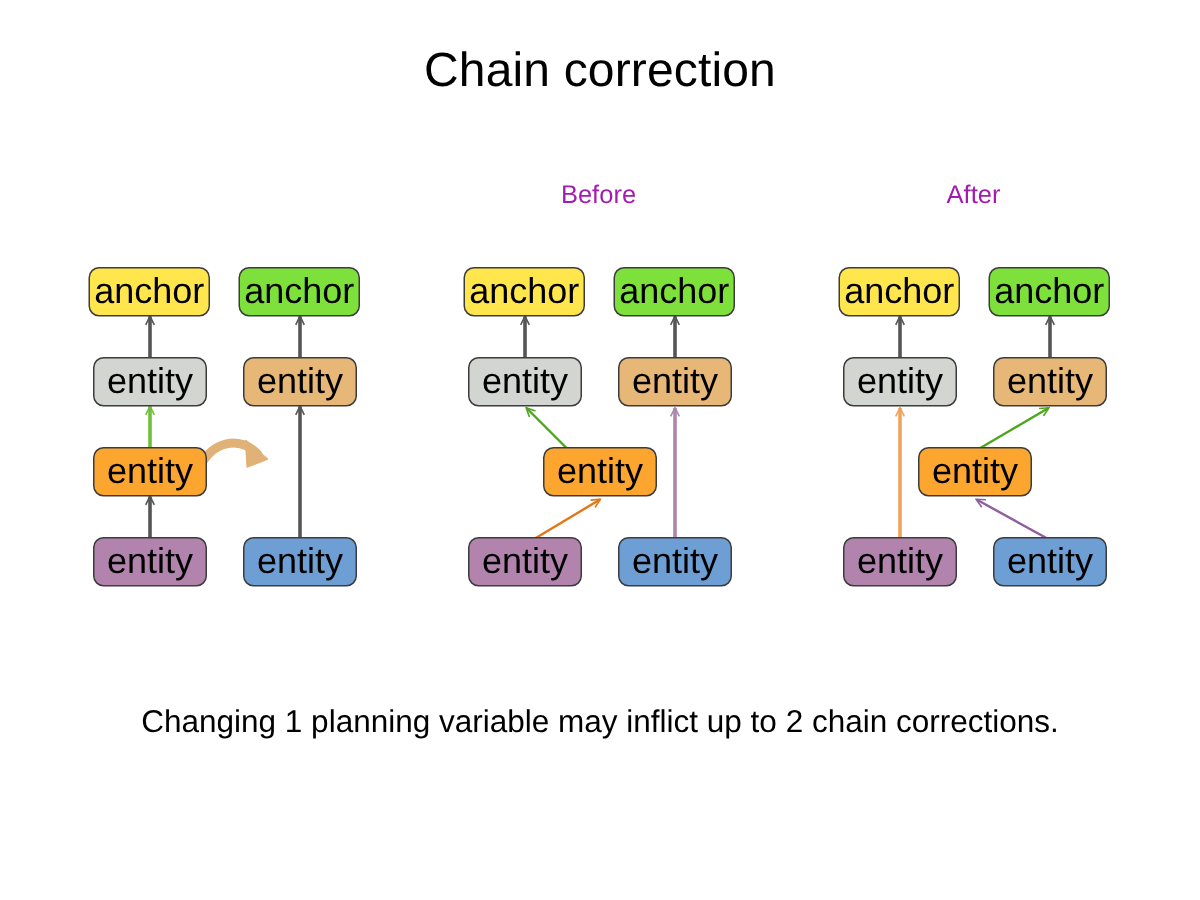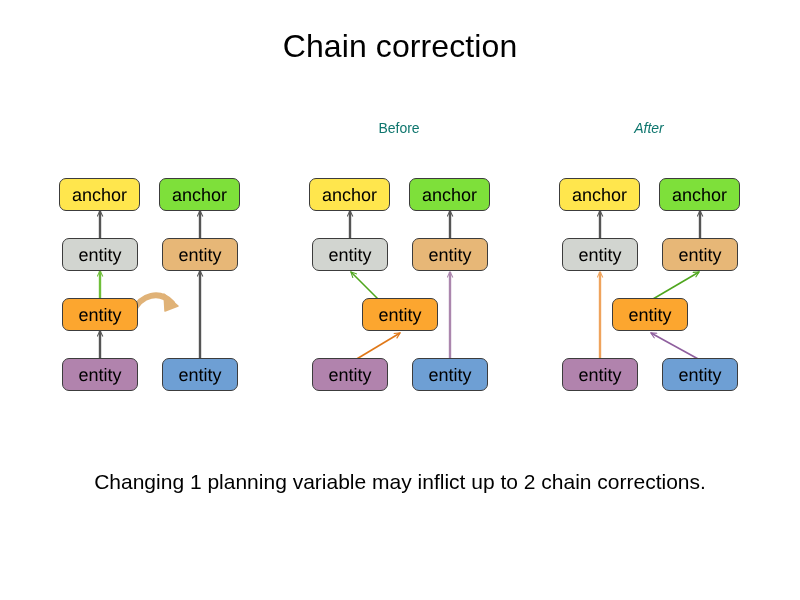--- a/index.html
+++ b/index.html
@@ -28,42 +28,42 @@
     width: 800px;
     text-align: center;
     font-size: 32px;
     font-weight: normal;
     letter-spacing: 0.1px;
     color: #000;
   }
   .panel-label {
     position: absolute;
     text-align: center;
-    font-size: 14px;
-    color: #0f766e;
+    font-size: 17px;
+    color: #a21caf;
     white-space: nowrap;
   }
   .caption {
     position: absolute;
     left: 0;
     top: 470px;
     width: 800px;
     text-align: center;
     font-size: 21px;
     color: #000;
   }
   .node {
     position: absolute;
     box-sizing: border-box;
     border: 1.3px solid #3c3c3c;
     border-radius: 7px;
     display: flex;
     align-items: center;
     justify-content: center;
-    font-size: 18px;
+    font-size: 24px;
     line-height: 1;
     color: #000;
     text-rendering: geometricPrecision;
   }
   svg.edges {
     position: absolute;
     left: 0;
     top: 0;
     width: 800px;
     height: 600px;
@@ -72,21 +72,21 @@
   }
 </style>
 </head>
 <body>
 
 <div id="stage">
 
   <div class="title">Chain correction</div>
 
   <div class="panel-label" id="label-before" style="left: 319px; top: 120px; width: 160px;">Before</div>
-  <div class="panel-label" id="label-after" style="left: 569px; top: 120px; width: 160px; font-style: italic;">After</div>
+  <div class="panel-label" id="label-after" style="left: 569px; top: 120px; width: 160px;">After</div>
 
   <svg class="edges" id="edge-layer" viewBox="0 0 800 600">
       <defs>
         <marker id="ah-555555" viewBox="0 0 10 10" refX="8.6" refY="5" markerWidth="7" markerHeight="7" orient="auto-start-reverse" markerUnits="userSpaceOnUse">
           <path d="M 0.6 0.9 L 9 5 L 0.6 9.1" fill="none" stroke="#555555" stroke-width="1.5" stroke-linecap="butt" stroke-linejoin="miter"></path>
         </marker>
         <marker id="ah-6fbf3a" viewBox="0 0 10 10" refX="8.6" refY="5" markerWidth="7" markerHeight="7" orient="auto-start-reverse" markerUnits="userSpaceOnUse">
           <path d="M 0.6 0.9 L 9 5 L 0.6 9.1" fill="none" stroke="#6fbf3a" stroke-width="1.5" stroke-linecap="butt" stroke-linejoin="miter"></path>
         </marker>
         <marker id="ah-4fa61e" viewBox="0 0 10 10" refX="8.6" refY="5" markerWidth="7" markerHeight="7" orient="auto-start-reverse" markerUnits="userSpaceOnUse">

